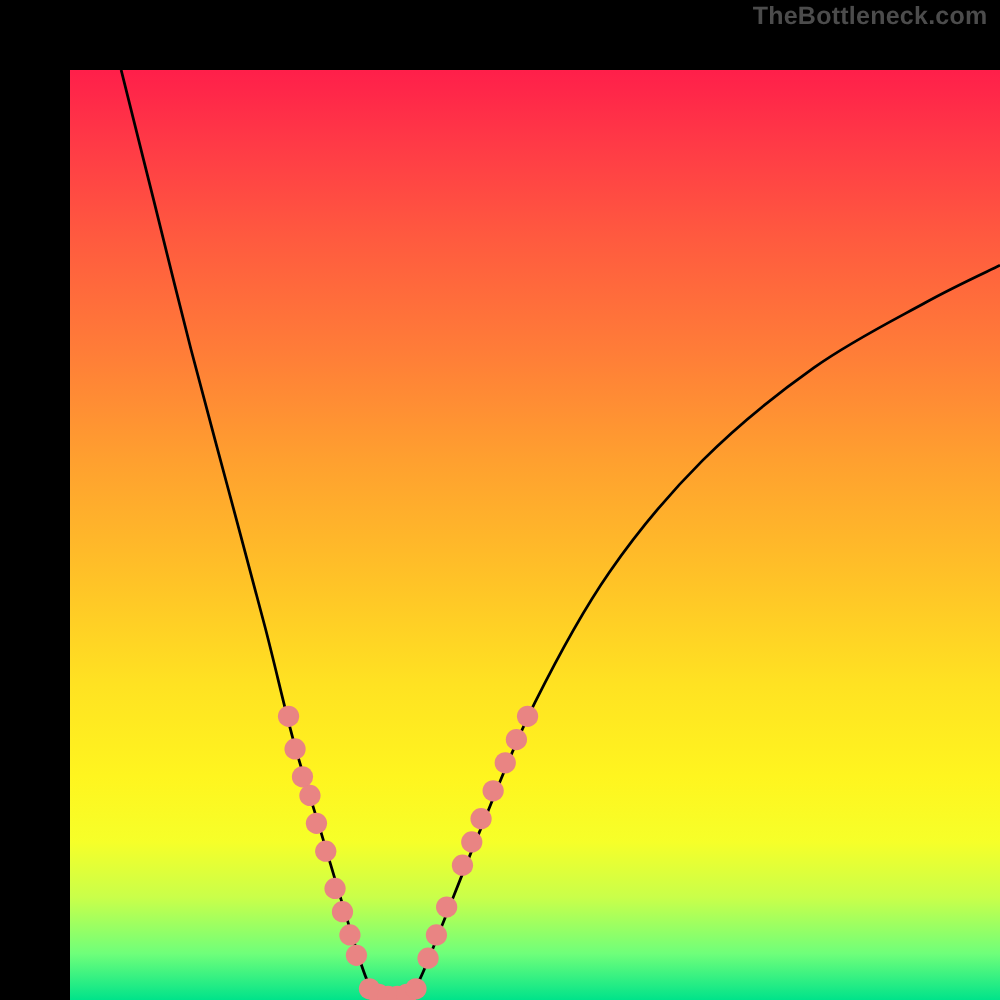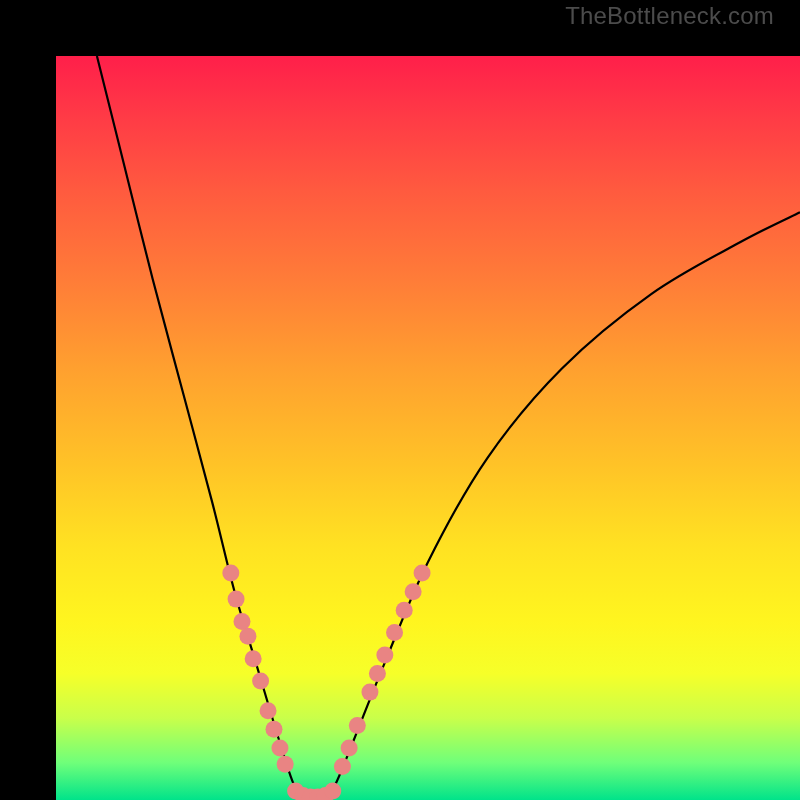--- a/index.html
+++ b/index.html
@@ -35,24 +35,24 @@
       #ffe222 66%,
       #fff51f 76%,
       #f6ff29 83%,
       #c9ff4a 89%,
       #6fff7a 95%,
       #00e38a 100%);
   }
   .watermark {
     position: absolute;
     top: 2px;
-    right: 26px;
+    right: 10px;
     color: #4c4c4c;
-    font-size: 24px;
-    font-weight: 400;
+    font-size: 20px;
+    font-weight: 700;
     z-index: 10;
     letter-spacing: 0.2px;
   }
   svg.curve {
     position: absolute;
     left: 0;
     top: 0;
     width: 744px;
     height: 744px;
   }

